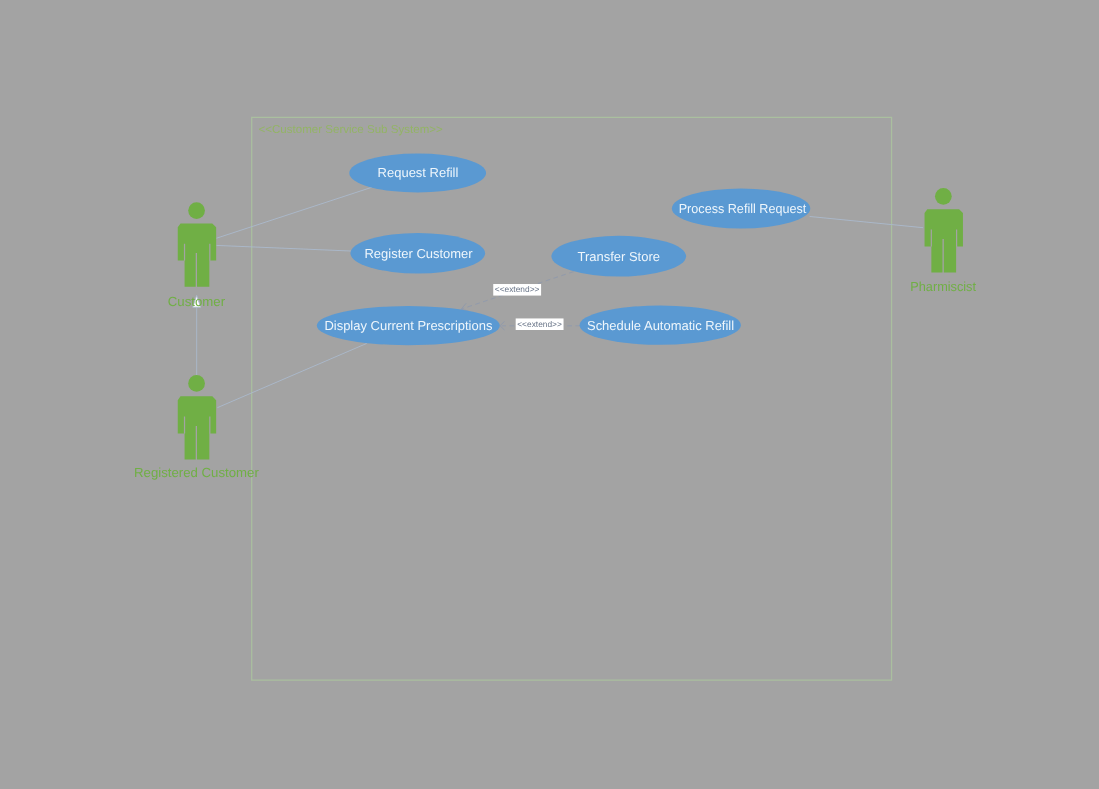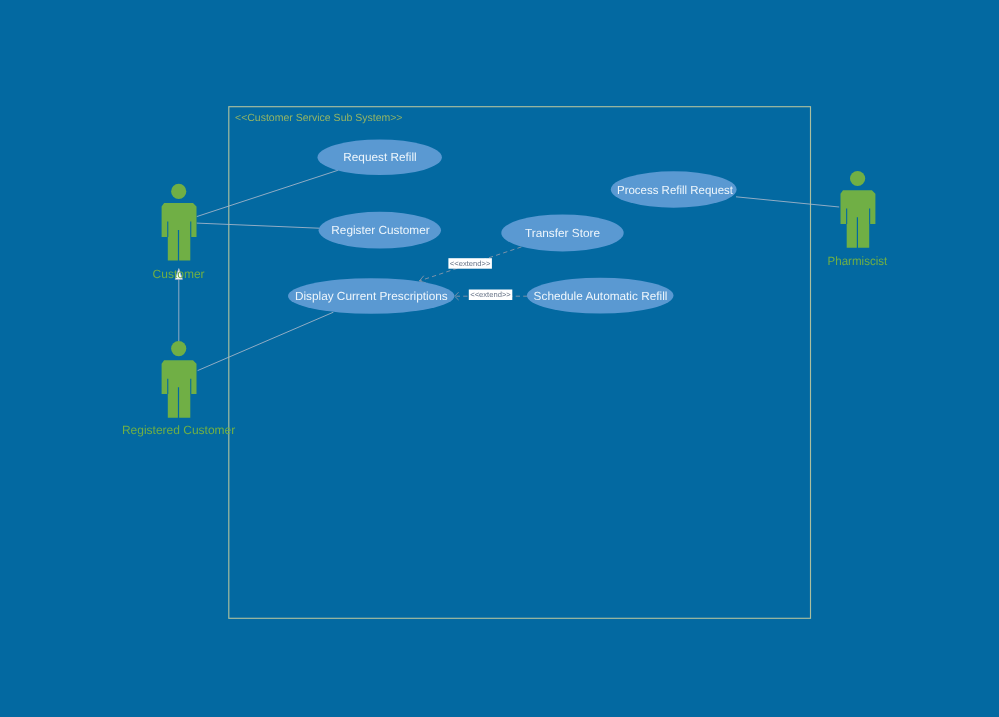--- a/index.html
+++ b/index.html
@@ -1,17 +1,17 @@
 <!DOCTYPE html>
 <html><head>
 <meta charset="utf-8">
 <style>
   html,body{margin:0;padding:0;background:#ffffff;}
   body{width:999px;height:717px;overflow:hidden;font-family:"Liberation Sans",sans-serif;}
-  #stage{position:relative;width:999px;height:717px;background:#0369a1;}
+  #stage{position:relative;width:999px;height:717px;background:#a3a3a3;}
   svg text{-webkit-font-smoothing:antialiased;text-rendering:geometricPrecision;}
   svg.diagram{position:absolute;left:0;top:0;width:999px;height:717px;display:block;
               will-change:transform;transform:translateZ(0);}
   .uc-label{font-family:"Liberation Sans",sans-serif;font-size:11.8px;fill:#eef6fc;text-anchor:middle;}
   .actor-label{font-family:"Liberation Sans",sans-serif;font-size:12px;fill:#70af45;text-anchor:middle;}
   .boundary-label{font-family:"Liberation Sans",sans-serif;font-size:10.5px;fill:#93b465;}
   .ext-label{font-family:"Liberation Sans",sans-serif;font-size:7.6px;fill:#6a7689;text-anchor:middle;}
 </style>
 </head>
 <body>

